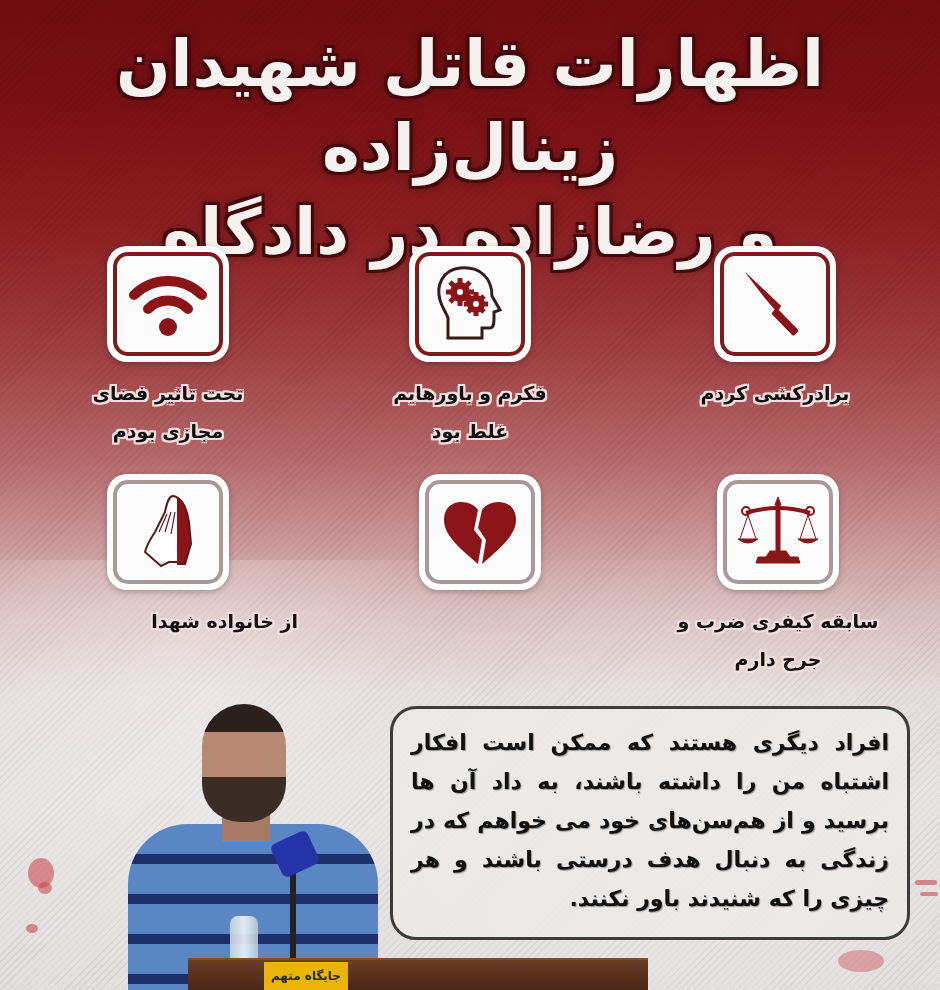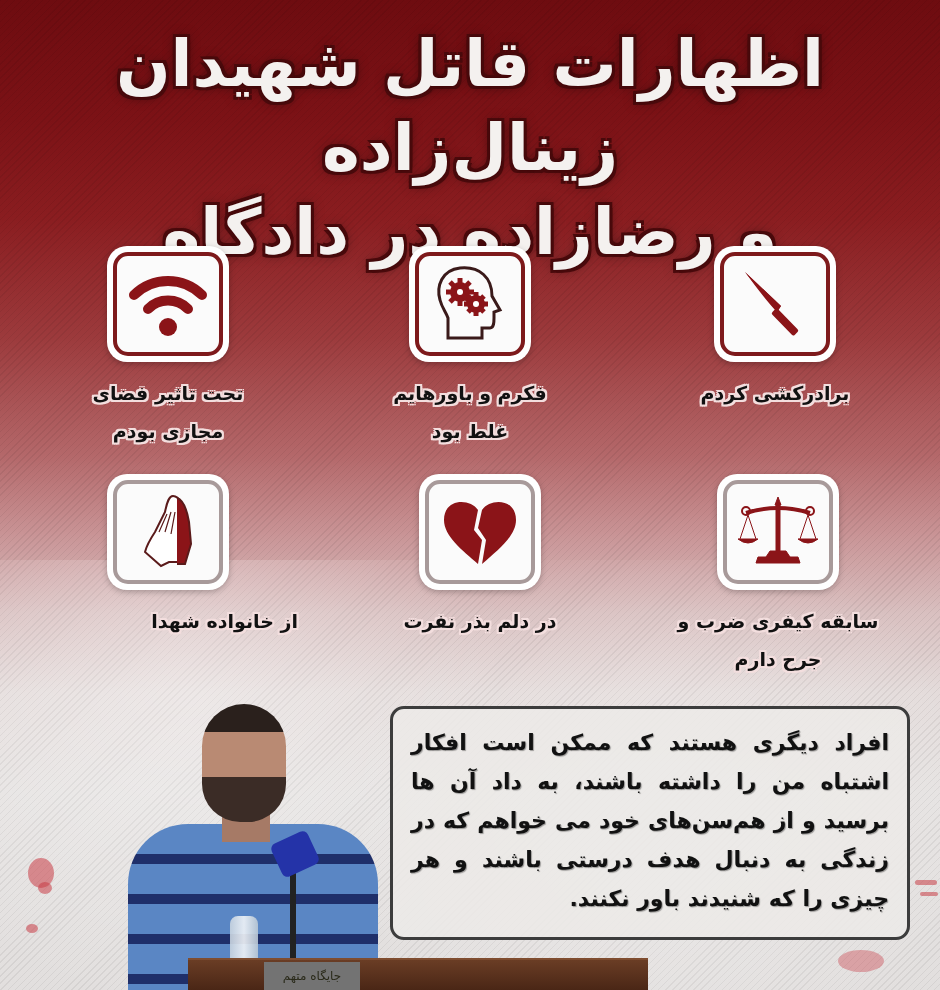--- a/index.html
+++ b/index.html
@@ -81,21 +81,21 @@
         2px 2px 0 #f3dede, -2px -2px 0 #f3dede, 2px -2px 0 #f3dede, -2px 2px 0 #f3dede,
         0 2px 0 #f3dede, 0 -2px 0 #f3dede, 2px 0 0 #f3dede, -2px 0 0 #f3dede;
     }
     .caption span { display: block; }
 
     .quote-box {
       position: absolute;
       left: 390px; top: 706px;
       width: 520px; height: 234px;
       border: 3px solid #3c3c3c;
-      border-radius: 14px;
+      border-radius: 26px;
       background: rgba(236,234,232,0.85);
       padding: 14px 18px;
       direction: rtl;
       text-align: justify;
       text-align-last: right;
       font-weight: bold;
       font-size: 22px;
       line-height: 39px;
       color: #111;
       text-shadow: 1px 1px 1px rgba(0,0,0,0.35);
@@ -137,24 +137,24 @@
       opacity: 0.9;
     }
     .podium {
       position: absolute; left: 188px; top: 958px;
       width: 460px; height: 32px;
       background: linear-gradient(180deg, #6a3d25, #4a2616);
       border-top: 2px solid #7f4d30;
     }
     .podium-sign {
       position: absolute; left: 264px; top: 962px;
-      width: 96px; height: 28px;
-      background: #737373;
+      width: 84px; height: 28px;
+      background: #eab308;
       direction: rtl;
-      font-size: 12px; font-weight: normal;
+      font-size: 12px; font-weight: bold;
       color: #2a2a1a;
       text-align: center; line-height: 28px;
     }
     .splat {
       position: absolute; border-radius: 50%;
       background: rgba(200,60,70,0.55);
     }
   </style>
 </head>
 <body>
@@ -265,21 +265,20 @@
 <div class="item row2" style="left:350px; top:474px;">
   <div class="icon-box">
     <div class="ring">
       <svg width="80" height="72" viewBox="0 0 80 72">
         <path d="M38 14 C30 2 4 2 4 24 C4 40 22 54 38 68 L42 44 L34 34 Z" fill="#8b1418"></path>
         <path d="M42 14 C50 2 76 2 76 24 C76 40 58 54 42 68 L46 44 L38 32 Z" fill="#8b1418"></path>
       </svg>
     </div>
   </div>
   <div class="caption">
-    <span>در دلم بذر نفرت</span>
   </div>
 </div>
 
 <div class="item row2" style="left:38px; top:474px;text-align:right;">
   <div class="icon-box">
     <div class="ring">
       <svg width="70" height="80" viewBox="0 0 70 80">
         <path d="M40 4 C36 4 34 10 32 20 L22 40 C18 46 14 52 12 60 L28 74 L36 70 L46 70 L50 50 L52 28 C52 14 46 4 40 4 Z" fill="#fff" stroke="#5a1a1a" stroke-width="2"></path>
         <path d="M44 6 C50 8 54 18 56 30 L58 52 L52 72 L44 72" fill="#8b1418" stroke="#5a1a1a" stroke-width="2"></path>
         <path d="M34 22 L26 40 M38 20 L32 40 M42 20 L38 42" stroke="#5a1a1a" stroke-width="1.2" fill="none"></path>

